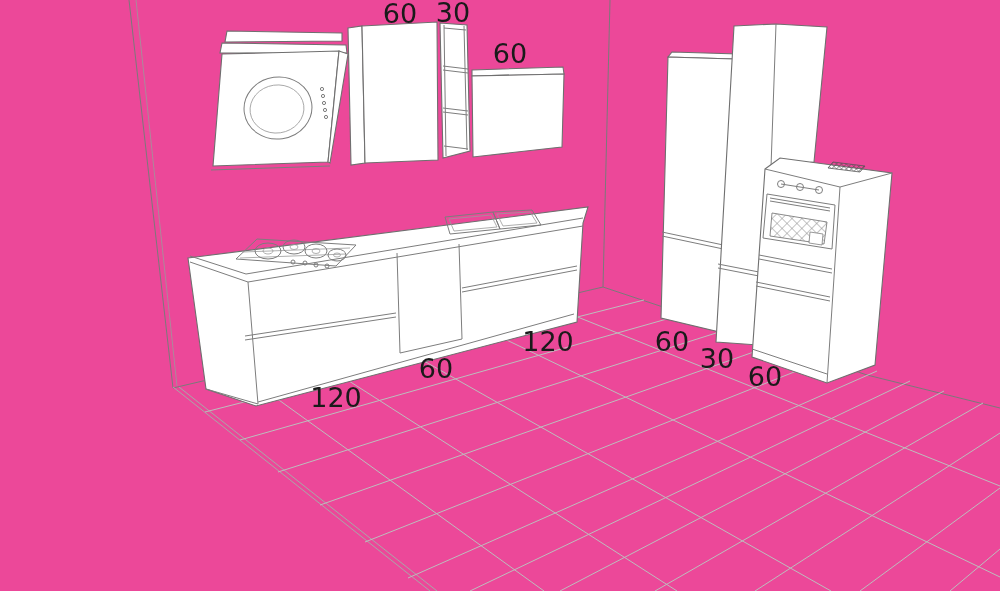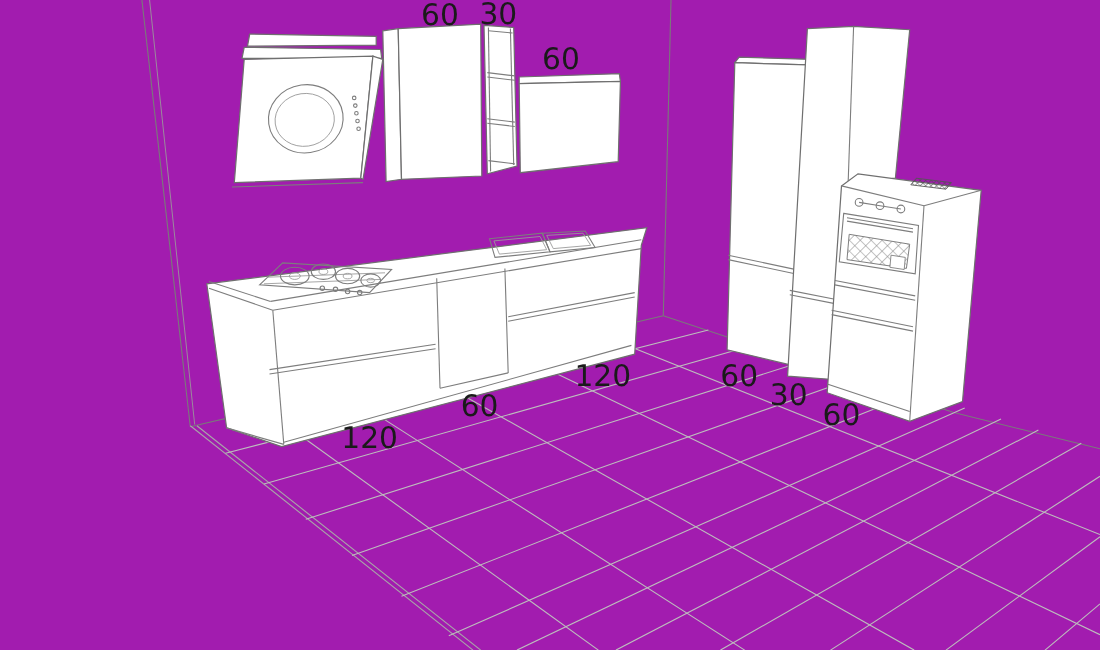--- a/index.html
+++ b/index.html
@@ -1,16 +1,16 @@
 <!DOCTYPE html>
 <html><head>
 <meta charset="utf-8">
 <style>
   html,body{margin:0;padding:0;background:#ffffff;}
-  .stage{width:1000px;height:591px;position:relative;background:#a21caf;overflow:hidden;}
+  .stage{width:1000px;height:591px;position:relative;background:#ec4899;overflow:hidden;}
   svg{display:block;font-family:"DejaVu Sans", sans-serif;}
   text.dim{font-size:27px;fill:#1a1a1a;}
   .thin{stroke:#7a7a7a;stroke-width:1;fill:none;}
   .unit{stroke:#6f6f6f;stroke-width:1.1;fill:#ffffff;}
   .detail{stroke:#7d7d7d;stroke-width:1;fill:none;}
   .light{stroke:#9a9a9a;stroke-width:0.8;fill:none;}
   .floorline{stroke:#bdbdbd;stroke-width:1;fill:none;}
   .floorborder{stroke:#a8a8a8;stroke-width:1;fill:none;}
 </style>
 </head>

